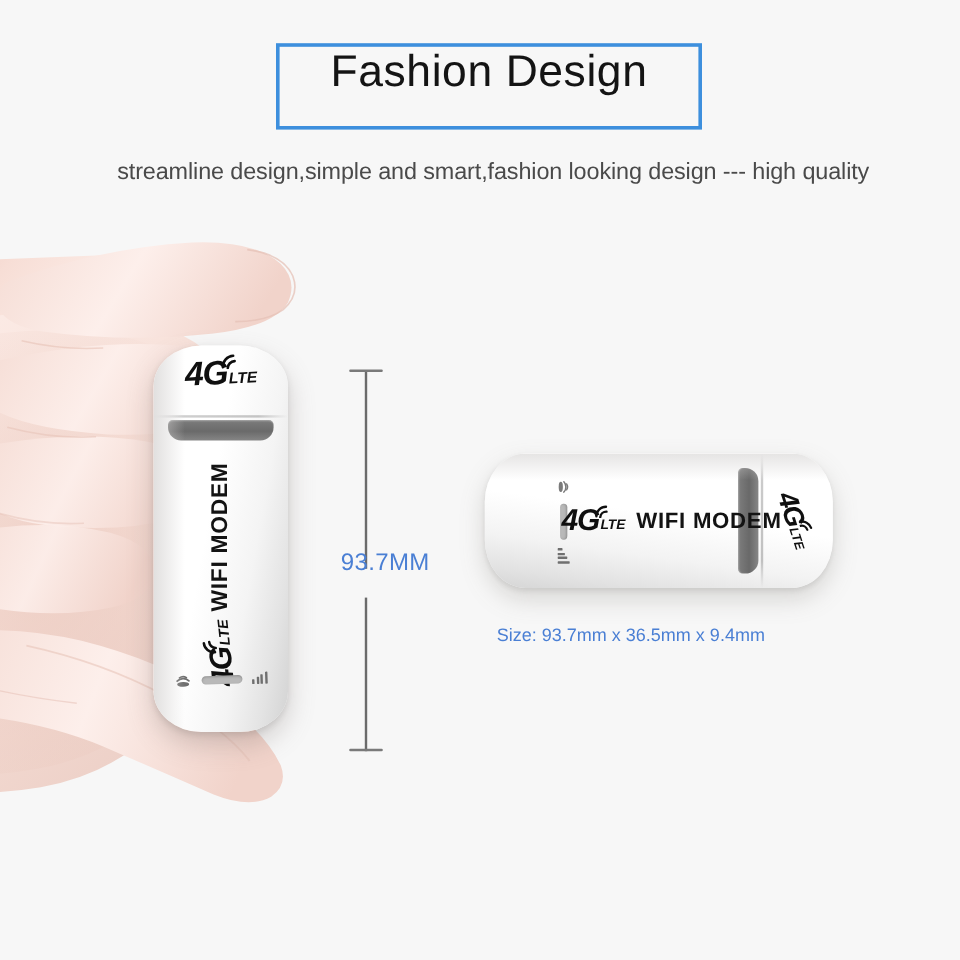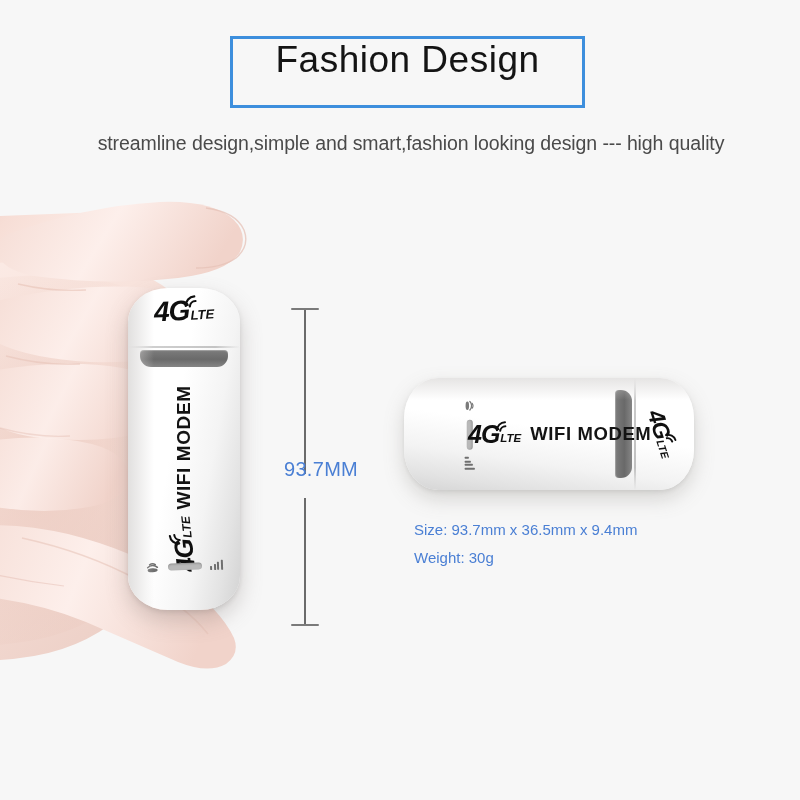--- a/index.html
+++ b/index.html
@@ -303,16 +303,15 @@
         <svg class="arc" style="right:8px;top:-4px;" width="17" height="12" viewBox="0 0 17 12">
           <path d="M3,11 A7.5,7.5 0 0 1 10.5,3.5" stroke="#0f0f0f" stroke-width="1.9" fill="none" stroke-linecap="round"></path>
           <path d="M6,11.6 A5,5 0 0 1 11,7" stroke="#0f0f0f" stroke-width="1.9" fill="none" stroke-linecap="round"></path>
         </svg>
       </span>
     </div>
   </div>
 
   <div class="spec">
     <div>Size: 93.7mm x 36.5mm x 9.4mm</div>
-    <div>Weight: 30g</div>
   </div>
 
 </div>
 
 </body></html>

